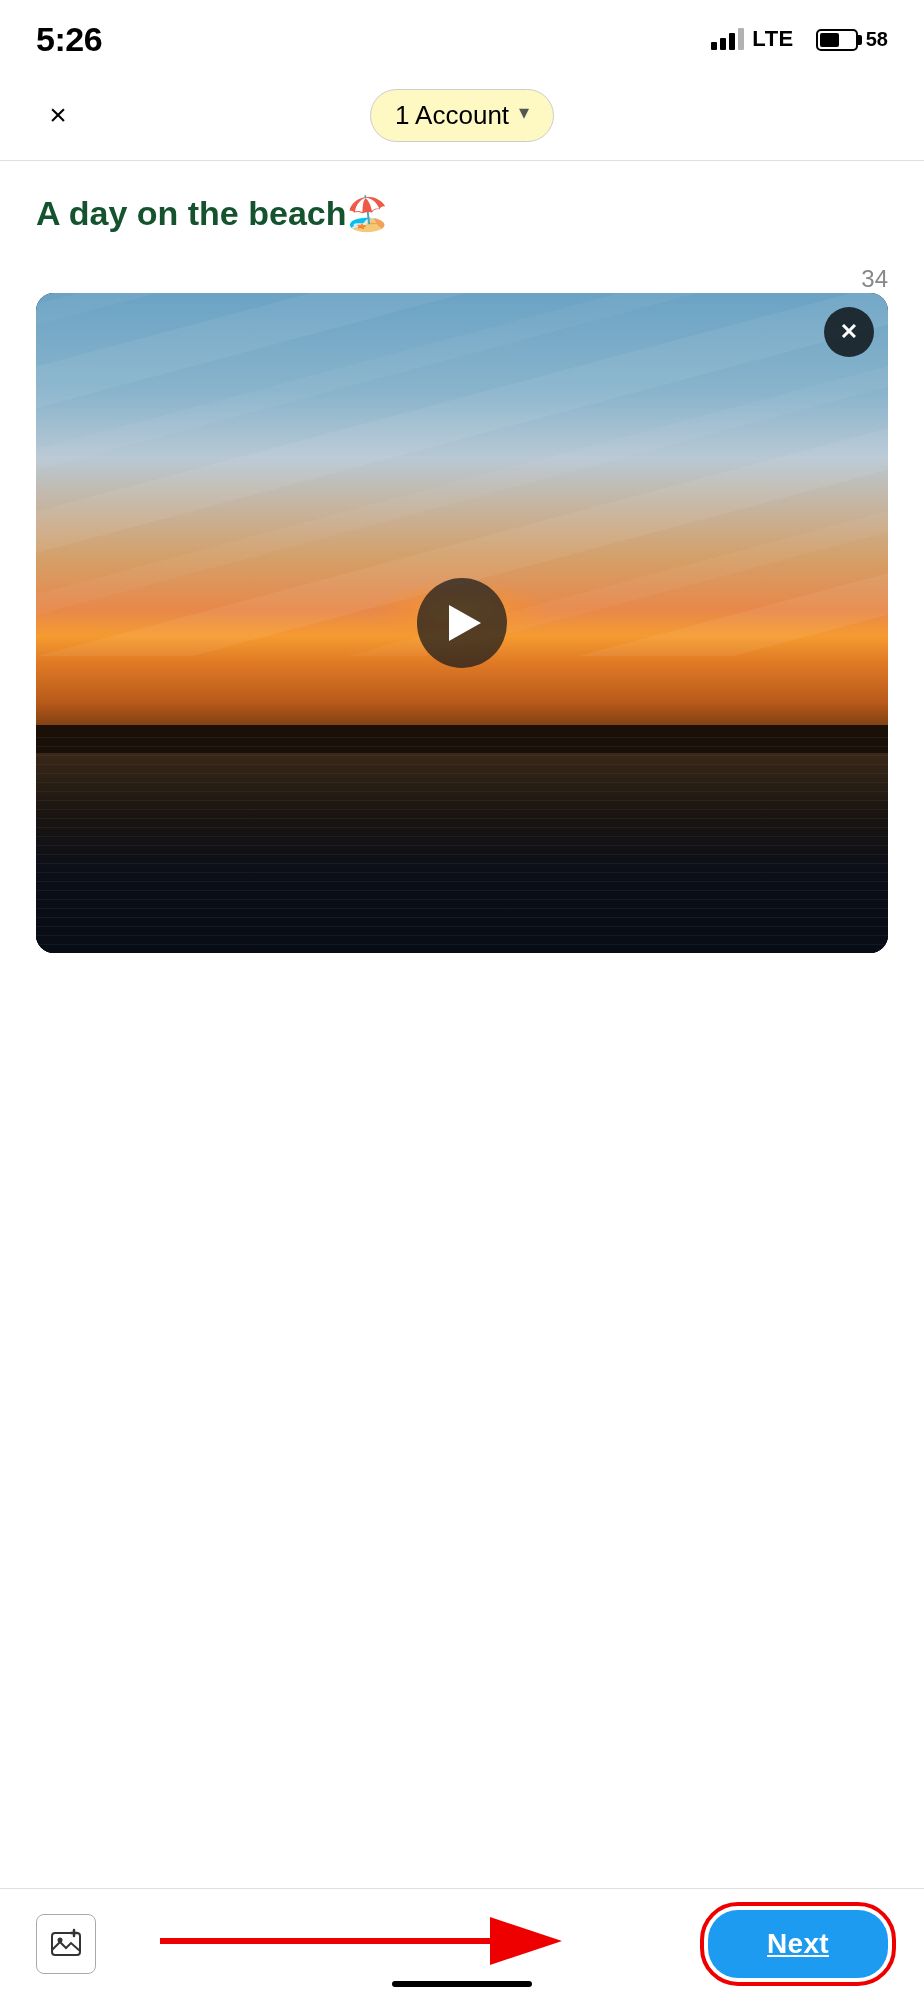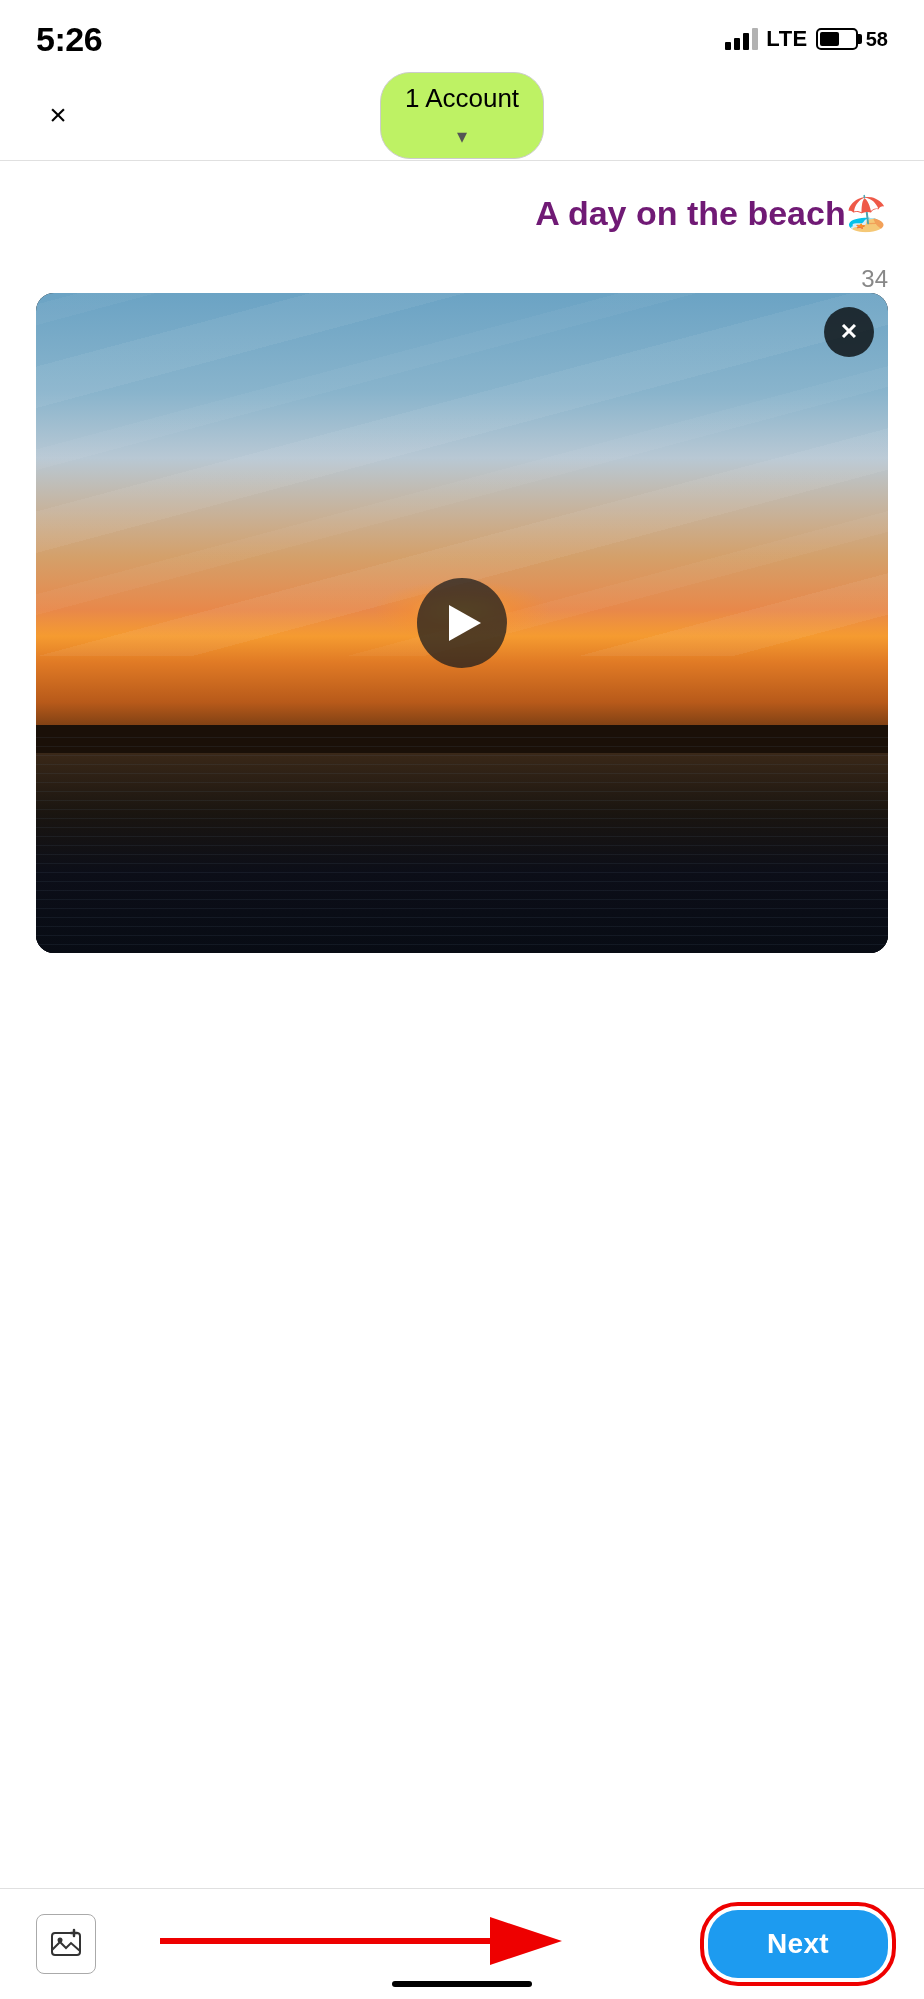--- a/index.html
+++ b/index.html
@@ -55,21 +55,22 @@
 
     .lte-label {
       font-size: 22px;
       font-weight: 600;
       color: #000;
       letter-spacing: 0.5px;
     }
 
     .battery-container {
       display: flex;
-      align-items: flex-start;
+      align-items: flex-end;
+      margin-left: 14px;
     }
 
     .battery {
       width: 42px;
       height: 22px;
       border: 2px solid #000;
       border-radius: 5px;
       position: relative;
       display: flex;
       align-items: center;
@@ -118,28 +119,26 @@
 
     .close-icon-x {
       font-size: 30px;
       color: #000;
       font-weight: 300;
       line-height: 1;
     }
 
     .account-selector {
       display: flex;
-      align-items: center;
       gap: 10px;
       border: 1.5px solid #ccc;
       border-radius: 30px;
       padding: 10px 24px;
       cursor: pointer;
-      background: #bef264;
-      flex-direction: column;
+      background: #fef9c3;
     }
 
     .account-selector-text {
       font-size: 26px;
       font-weight: 400;
       color: #000;
     }
 
     .chevron-down {
       font-size: 20px;
@@ -154,23 +153,22 @@
     }
 
     
     .content-area {
       padding: 30px 36px 20px 36px;
     }
 
     .post-title {
       font-size: 34px;
       font-weight: 700;
-      color: #701a75;
+      color: #14532d;
       line-height: 1.3;
-      text-align: right;
     }
 
     
     .char-count-area {
       display: flex;
       justify-content: flex-end;
       padding: 0 36px;
       margin-top: 10px;
     }
 
@@ -352,20 +350,21 @@
       color: #fff;
       border: none;
       border-radius: 30px;
       padding: 18px 48px;
       font-size: 28px;
       font-weight: 700;
       cursor: pointer;
       letter-spacing: 0.3px;
       min-width: 180px;
       outline: none;
+      text-decoration: underline;
     }
 
     .next-button-wrapper {
       position: relative;
     }
 
     .next-button-outline {
       position: absolute;
       top: -8px;
       left: -8px;

